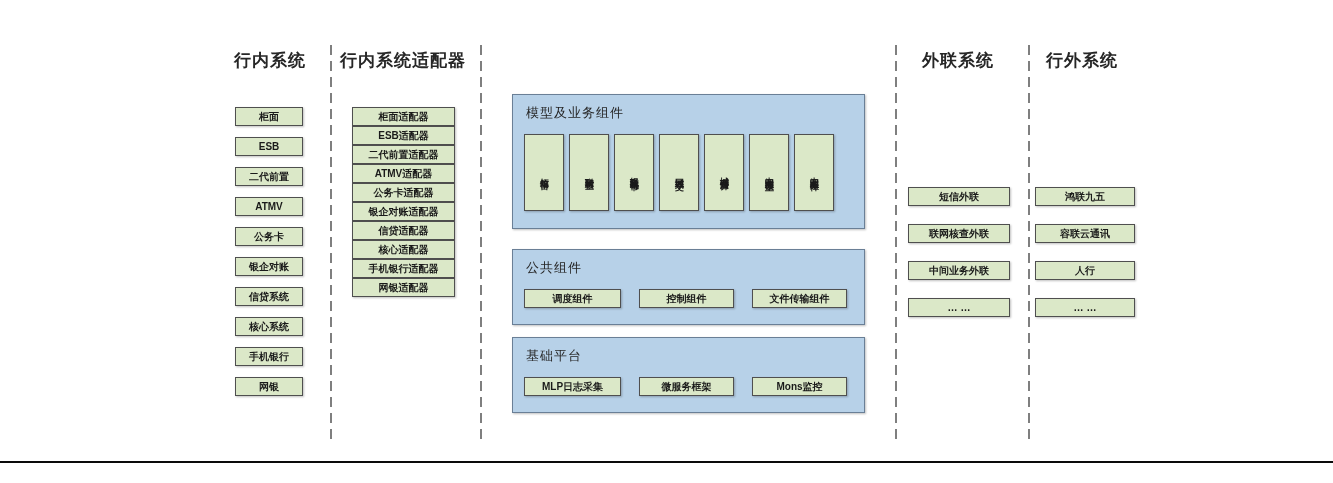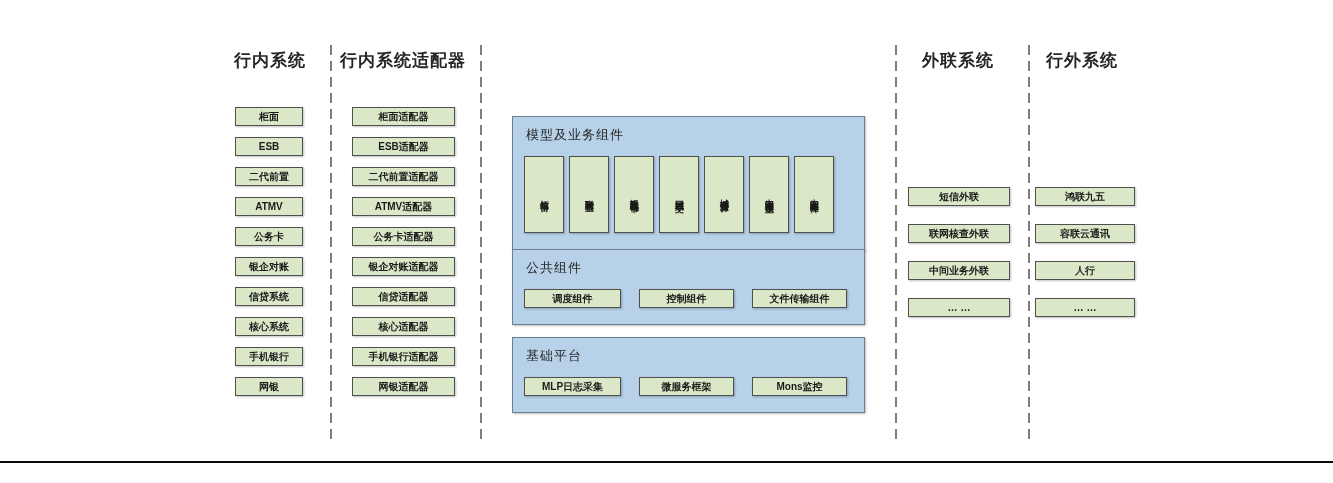--- a/index.html
+++ b/index.html
@@ -17,32 +17,32 @@
   }
   .gbox{
     background:#dbe8c8;border:1.5px solid #4f4f4f;box-sizing:border-box;
     height:19px;display:flex;align-items:center;justify-content:center;
     font-size:10px;font-weight:bold;color:#1a1a1a;
     box-shadow:1px 1px 2px rgba(0,0,0,0.25);
   }
   .vcol{position:absolute;display:flex;flex-direction:column;text-align:center;}
   .vcol .gbox{width:100%;}
   .col-internal{left:235px;top:107px;width:68px;gap:11px;}
-  .col-adapters{left:352px;top:107px;width:103px;gap:11px;}
+  .col-adapters{left:352px;top:107px;width:103px;}
   .col-extlink{left:908px;top:187px;width:102px;gap:18px;}
   .col-outside{left:1035px;top:187px;width:100px;gap:18px;}
   .panel{
     position:absolute;left:512px;width:353px;box-sizing:border-box;
     background:#b7d1e8;border:1.5px solid #6a7f96;
     box-shadow:1px 1px 2px rgba(0,0,0,0.25);
   }
   .panel-label{
     position:absolute;left:13px;top:9px;font-size:13px;color:#262626;letter-spacing:1px;
   }
-  .panel-model{top:116px;height:135px;}
+  .panel-model{top:94px;height:135px;}
   .panel-common{top:249px;height:76px;}
   .panel-base{top:337px;height:76px;}
   .vbox-row{position:absolute;left:11px;top:39px;display:flex;gap:5px;}
   .vbox{
     width:40px;height:77px;box-sizing:border-box;
     background:#dbe8c8;border:1.5px solid #4f4f4f;
     display:flex;align-items:center;justify-content:center;
     writing-mode:vertical-rl;text-orientation:upright;
     font-size:9px;font-weight:bold;color:#1a1a1a;letter-spacing:1px;
     box-shadow:1px 1px 2px rgba(0,0,0,0.25);

